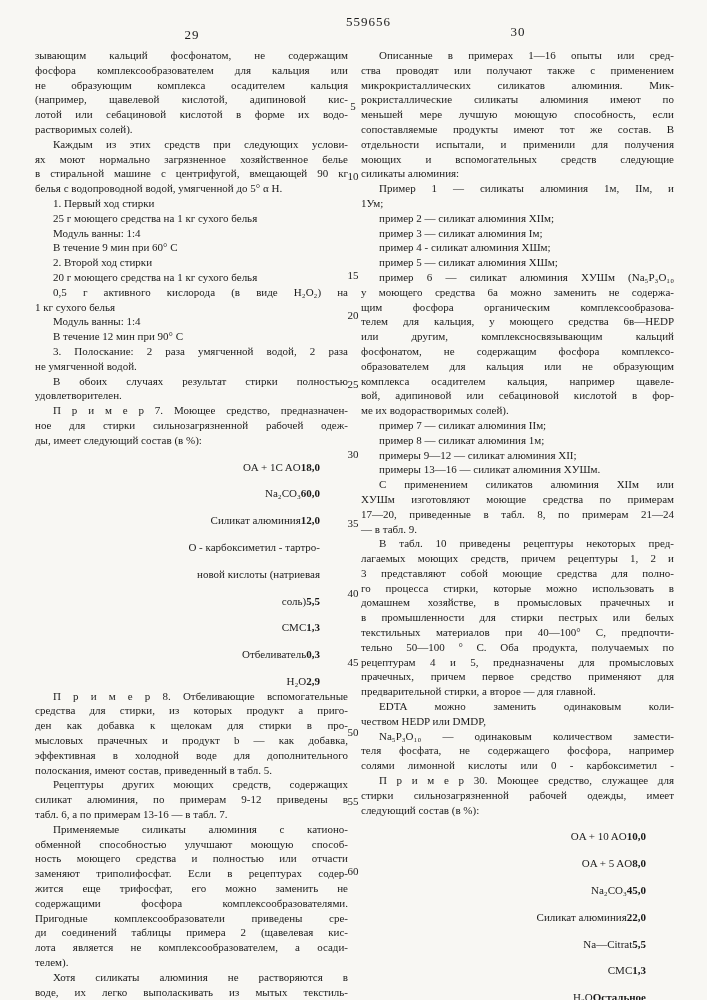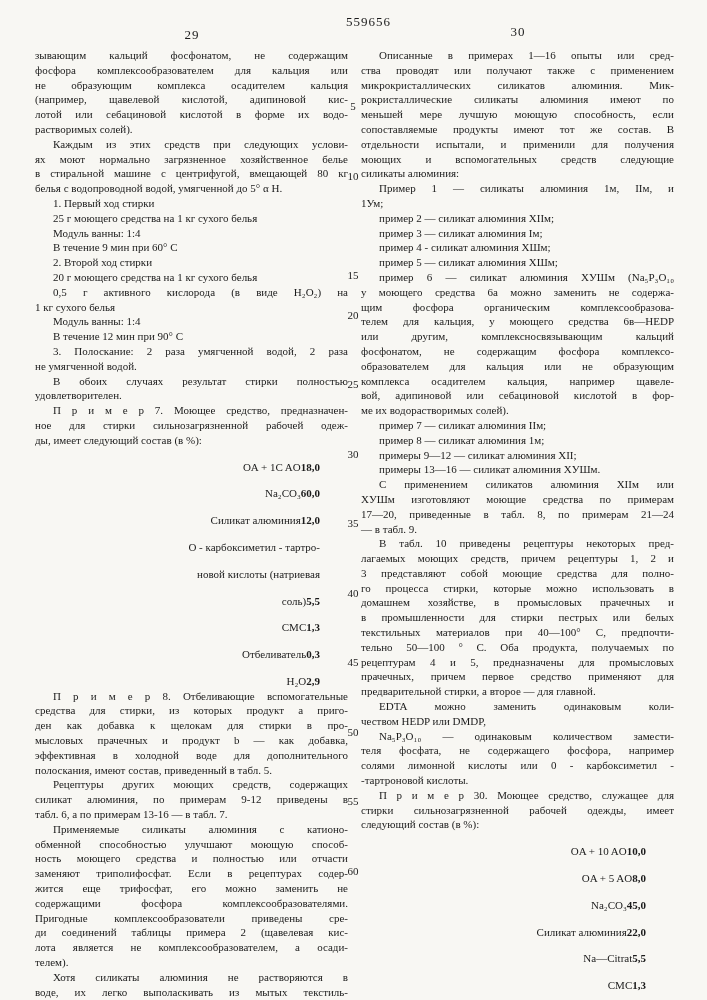--- a/index.html
+++ b/index.html
@@ -73,21 +73,21 @@
 
   <div class="col" id="left-col">
       <div class="line fill">зывающим кальций фосфонатом, не содержащим</div>
       <div class="line fill">фосфора комплексообразователем для кальция или</div>
       <div class="line fill">не образующим комплекса осадителем кальция</div>
       <div class="line fill">(например, щавелевой кислотой, адипиновой кис-</div>
       <div class="line fill">лотой или себациновой кислотой в форме их водо-</div>
       <div class="line">растворимых солей).</div>
       <div class="line indent fill">Каждым из этих средств при следующих услови-</div>
       <div class="line fill">ях моют нормально загрязненное хозяйственное белье</div>
-      <div class="line fill">в стиральной машине с центрифугой, вмещающей 80 кг</div>
+      <div class="line fill">в стиральной машине с центрифугой, вмещающей 90 кг</div>
       <div class="line">белья с водопроводной водой, умягченной до 5° α H.</div>
       <div class="line indent">1. Первый ход стирки</div>
       <div class="line indent">25 г моющего средства на 1 кг сухого белья</div>
       <div class="line indent">Модуль ванны: 1:4</div>
       <div class="line indent">В течение 9 мин при 60° C</div>
       <div class="line indent">2. Второй ход стирки</div>
       <div class="line indent">20 г моющего средства на 1 кг сухого белья</div>
       <div class="line indent fill">0,5 г активного кислорода (в виде H₂O₂) на</div>
       <div class="line">1 кг сухого белья</div>
       <div class="line indent">Модуль ванны: 1:4</div>
@@ -217,21 +217,20 @@
       <div class="line fill">текстильных материалов при 40—100° C, предпочти-</div>
       <div class="line fill">тельно 50—100 ° C. Оба продукта, получаемых по</div>
       <div class="line fill">рецептурам 4 и 5, предназначены для промысловых</div>
       <div class="line fill">прачечных, причем первое средство применяют для</div>
       <div class="line">предварительной стирки, а второе — для главной.</div>
       <div class="line indent fill">EDTA можно заменить одинаковым коли-</div>
       <div class="line">чеством HEDP или DMDP,</div>
       <div class="line indent fill">Na₅P₃O₁₀ — одинаковым количеством замести-</div>
       <div class="line fill">теля фосфата, не содержащего фосфора, например</div>
       <div class="line fill">солями лимонной кислоты или 0 - карбоксиметил -</div>
-      <div class="line">-тартроновой кислоты.</div>
       <div class="line indent fill">П р и м е р 30. Моющее средство, служащее для</div>
       <div class="line fill">стирки сильнозагрязненной рабочей одежды, имеет</div>
       <div class="line">следующий состав (в %):</div>
       <div class="comp-row">
         <span class="comp-label">OA + 10 AO</span>
         <span class="comp-value">10,0</span>
       </div>
       <div class="comp-row">
         <span class="comp-label">OA + 5 AO</span>
         <span class="comp-value">8,0</span>

